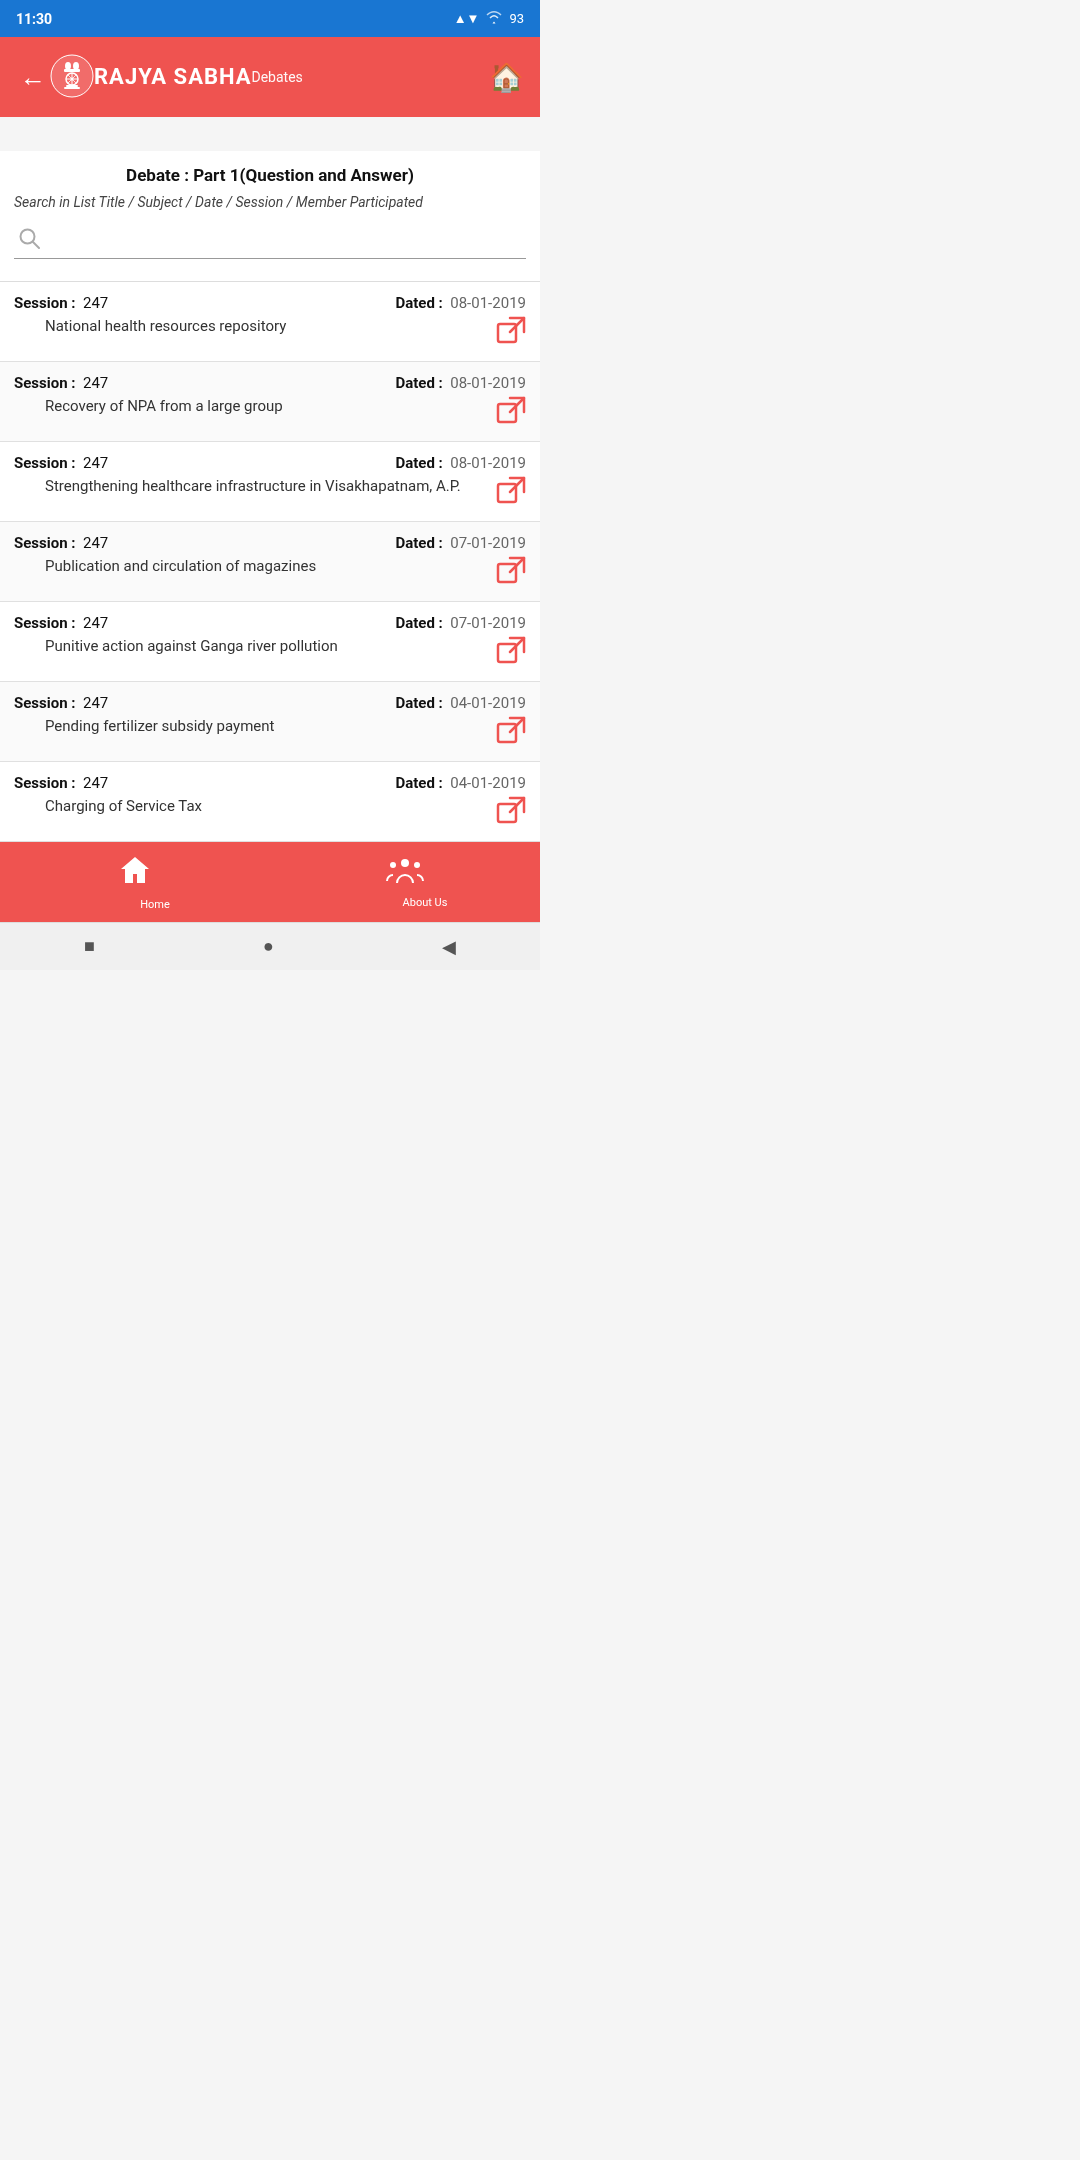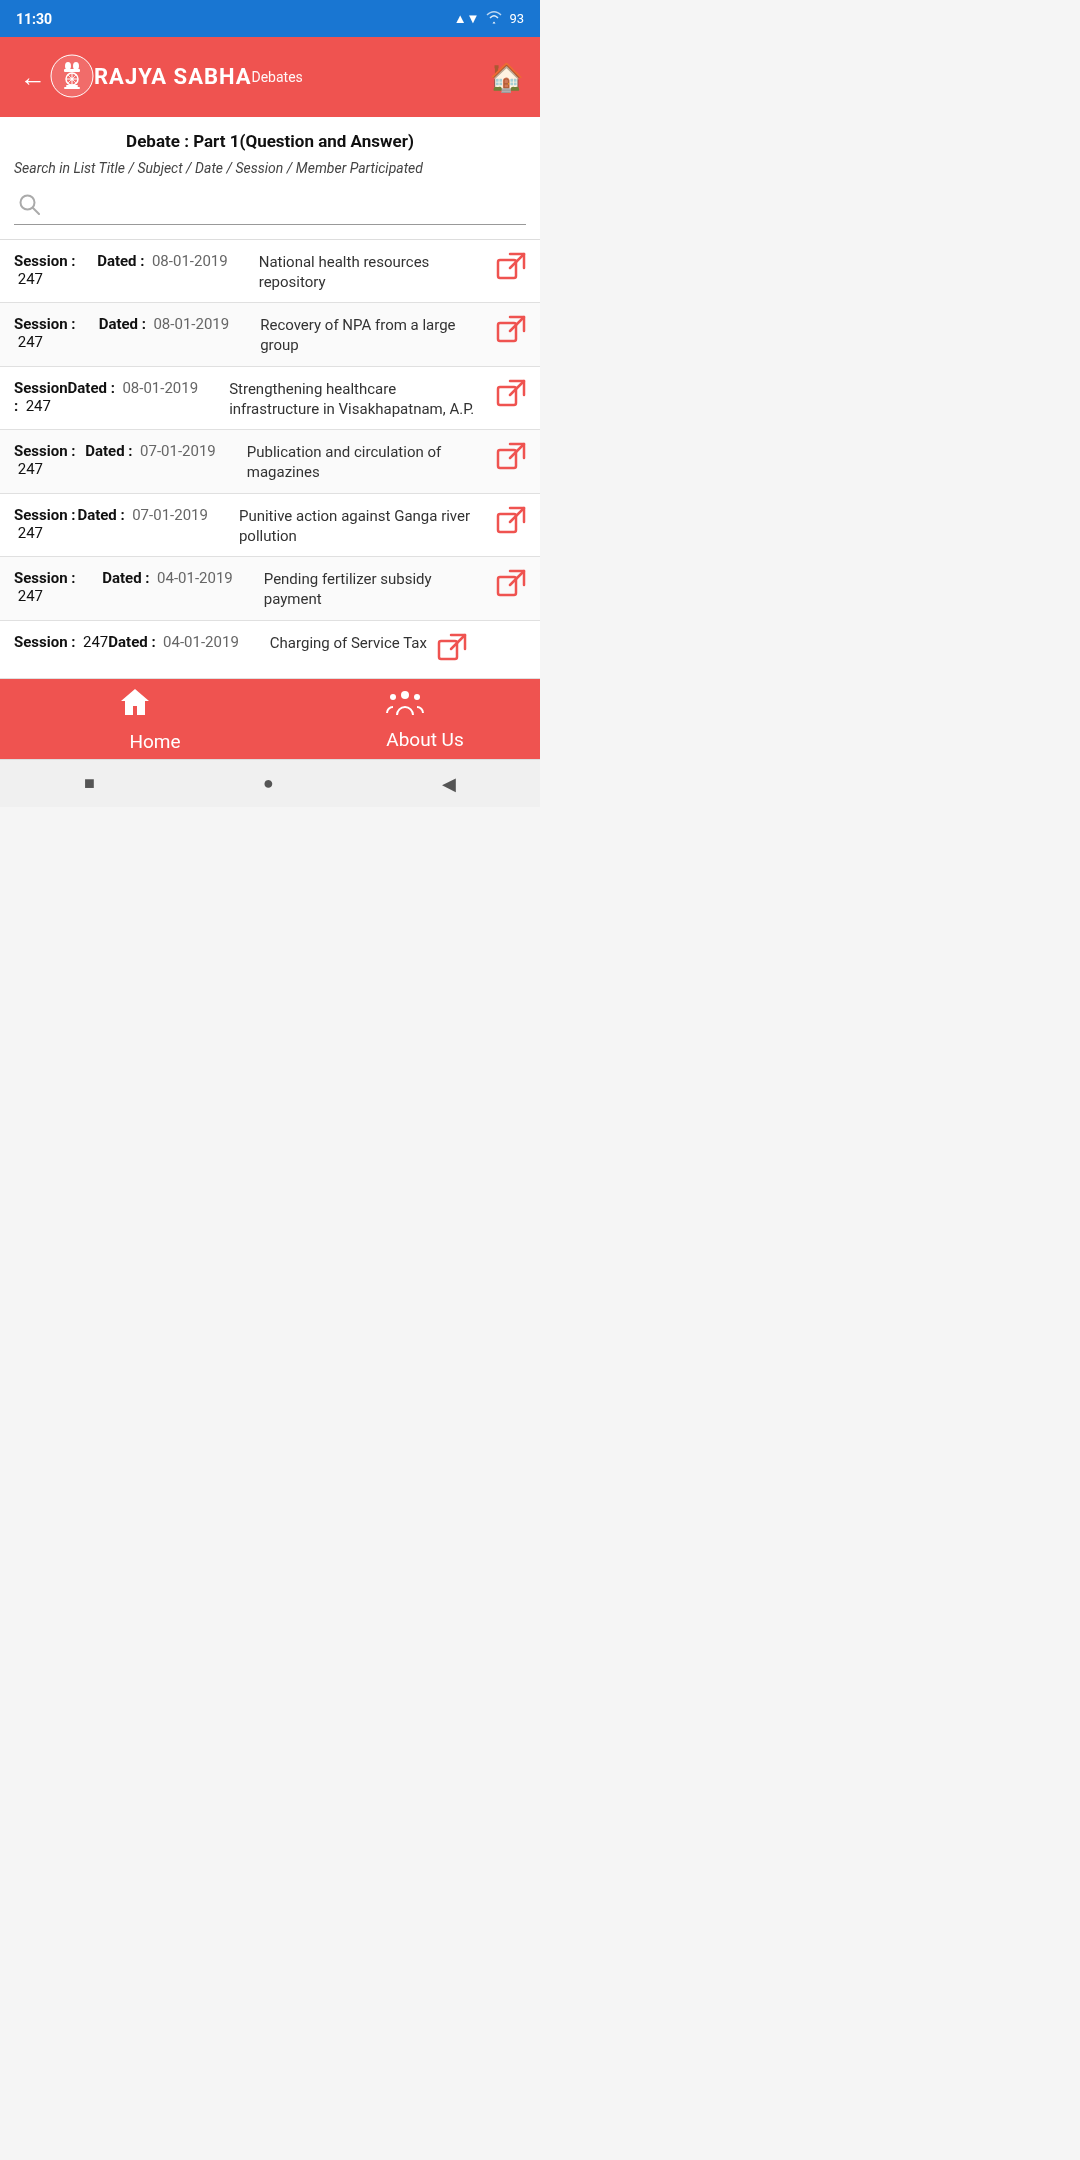--- a/index.html
+++ b/index.html
@@ -73,22 +73,23 @@
     }
     .header-home {
       color: white;
       font-size: 28px;
       cursor: pointer;
     }
 
     
     .search-section {
       background: #fff;
-      padding: 14px 14px 8px 14px;
+      padding: 14px 14px 16px 14px;
       border-bottom: 1px solid #ddd;
+      margin-top: 34px;
     }
     .debate-title {
       font-size: 17px;
       font-weight: bold;
       text-align: center;
       margin-bottom: 8px;
       color: #111;
     }
     .search-hint {
       font-size: 14px;
@@ -128,21 +129,21 @@
     
     .list-container {
       background: #f5f5f5;
       flex: 1;
     }
     .list-item {
       background: #fff;
       border-bottom: 1px solid #e0e0e0;
       padding: 12px 14px 10px 14px;
       display: flex;
-      flex-direction: row;
+      flex-direction: column;
       position: relative;
     }
     .list-item:nth-child(even) {
       background: #fafafa;
     }
     .list-item-row1 {
       display: flex;
       justify-content: space-between;
       align-items: flex-start;
       margin-bottom: 4px;
@@ -200,21 +201,21 @@
       justify-content: center;
       cursor: pointer;
       color: white;
       padding: 8px 0;
     }
     .nav-icon {
       font-size: 30px;
       margin-bottom: 4px;
     }
     .nav-label {
-      font-size: 19px;
+      font-size: 11px;
       color: white;
       margin-left: 40px;
     }
 
     
     .android-nav {
       background: #f0f0f0;
       display: flex;
       justify-content: space-around;
       align-items: center;

